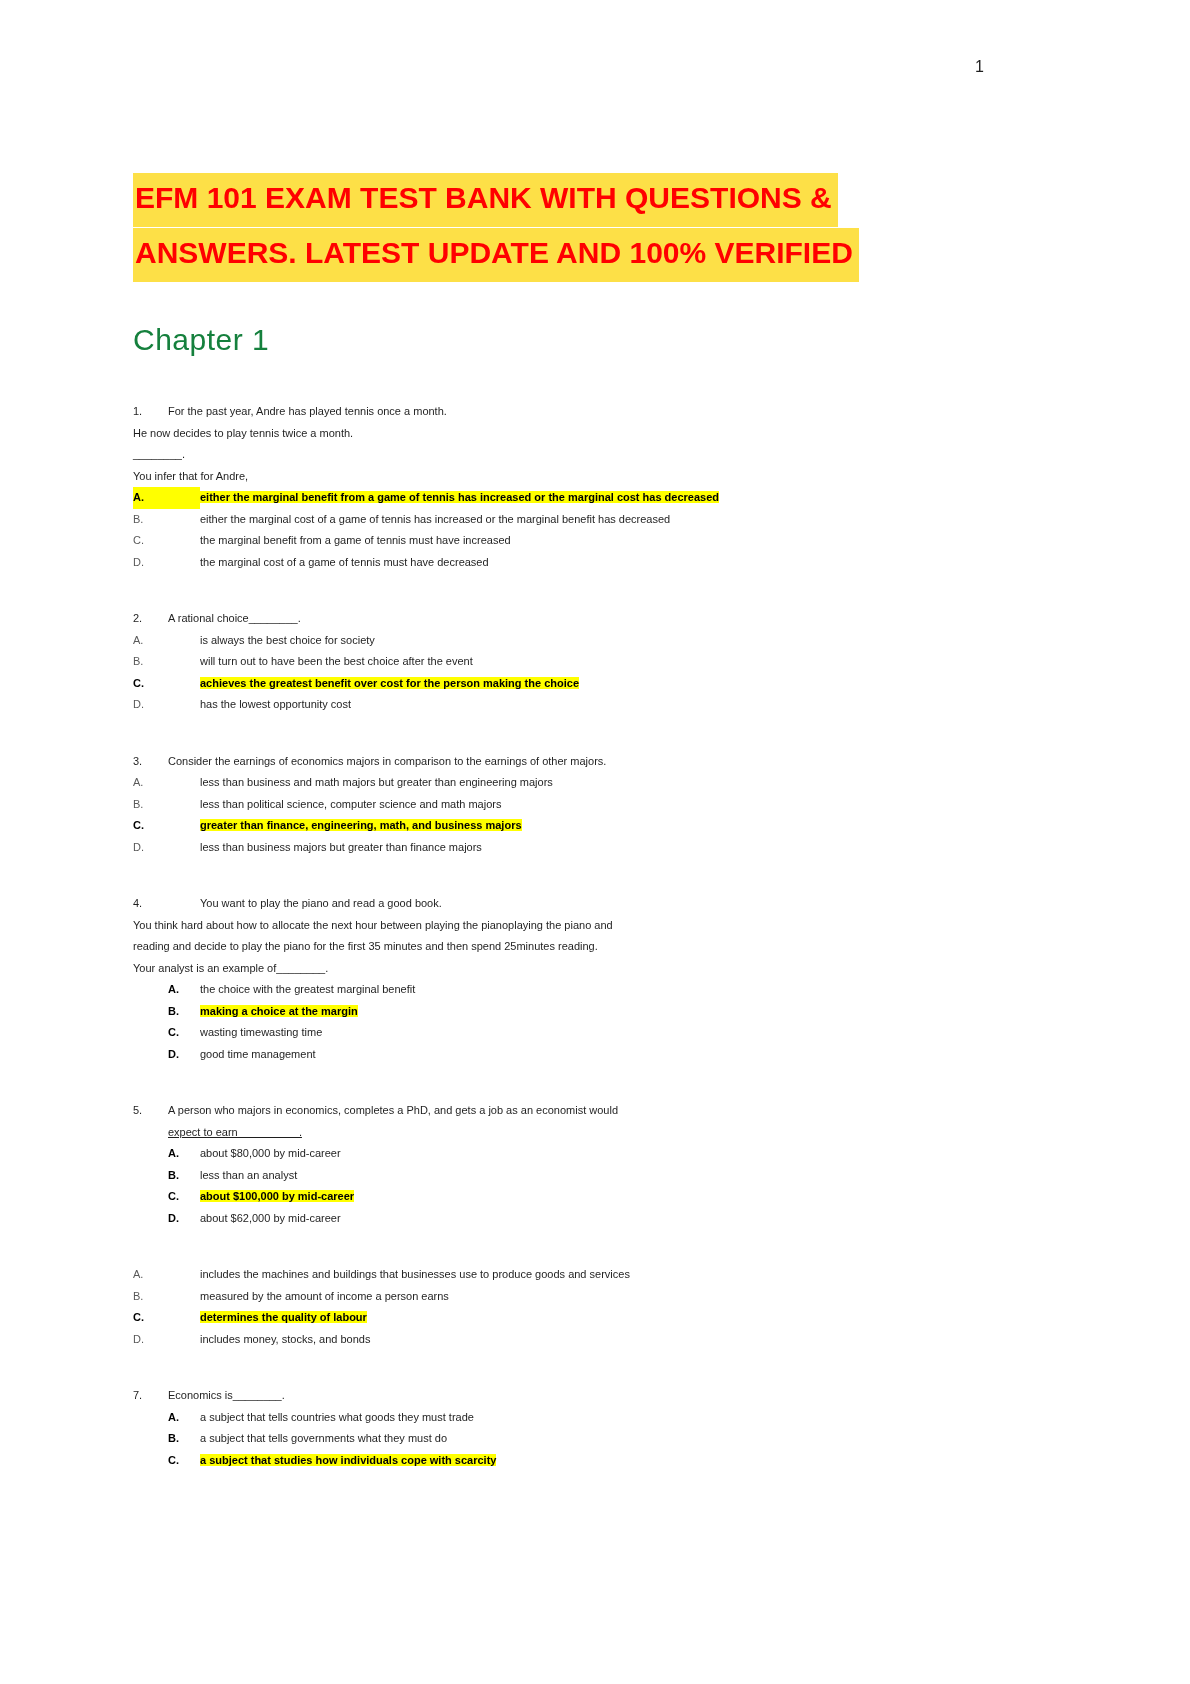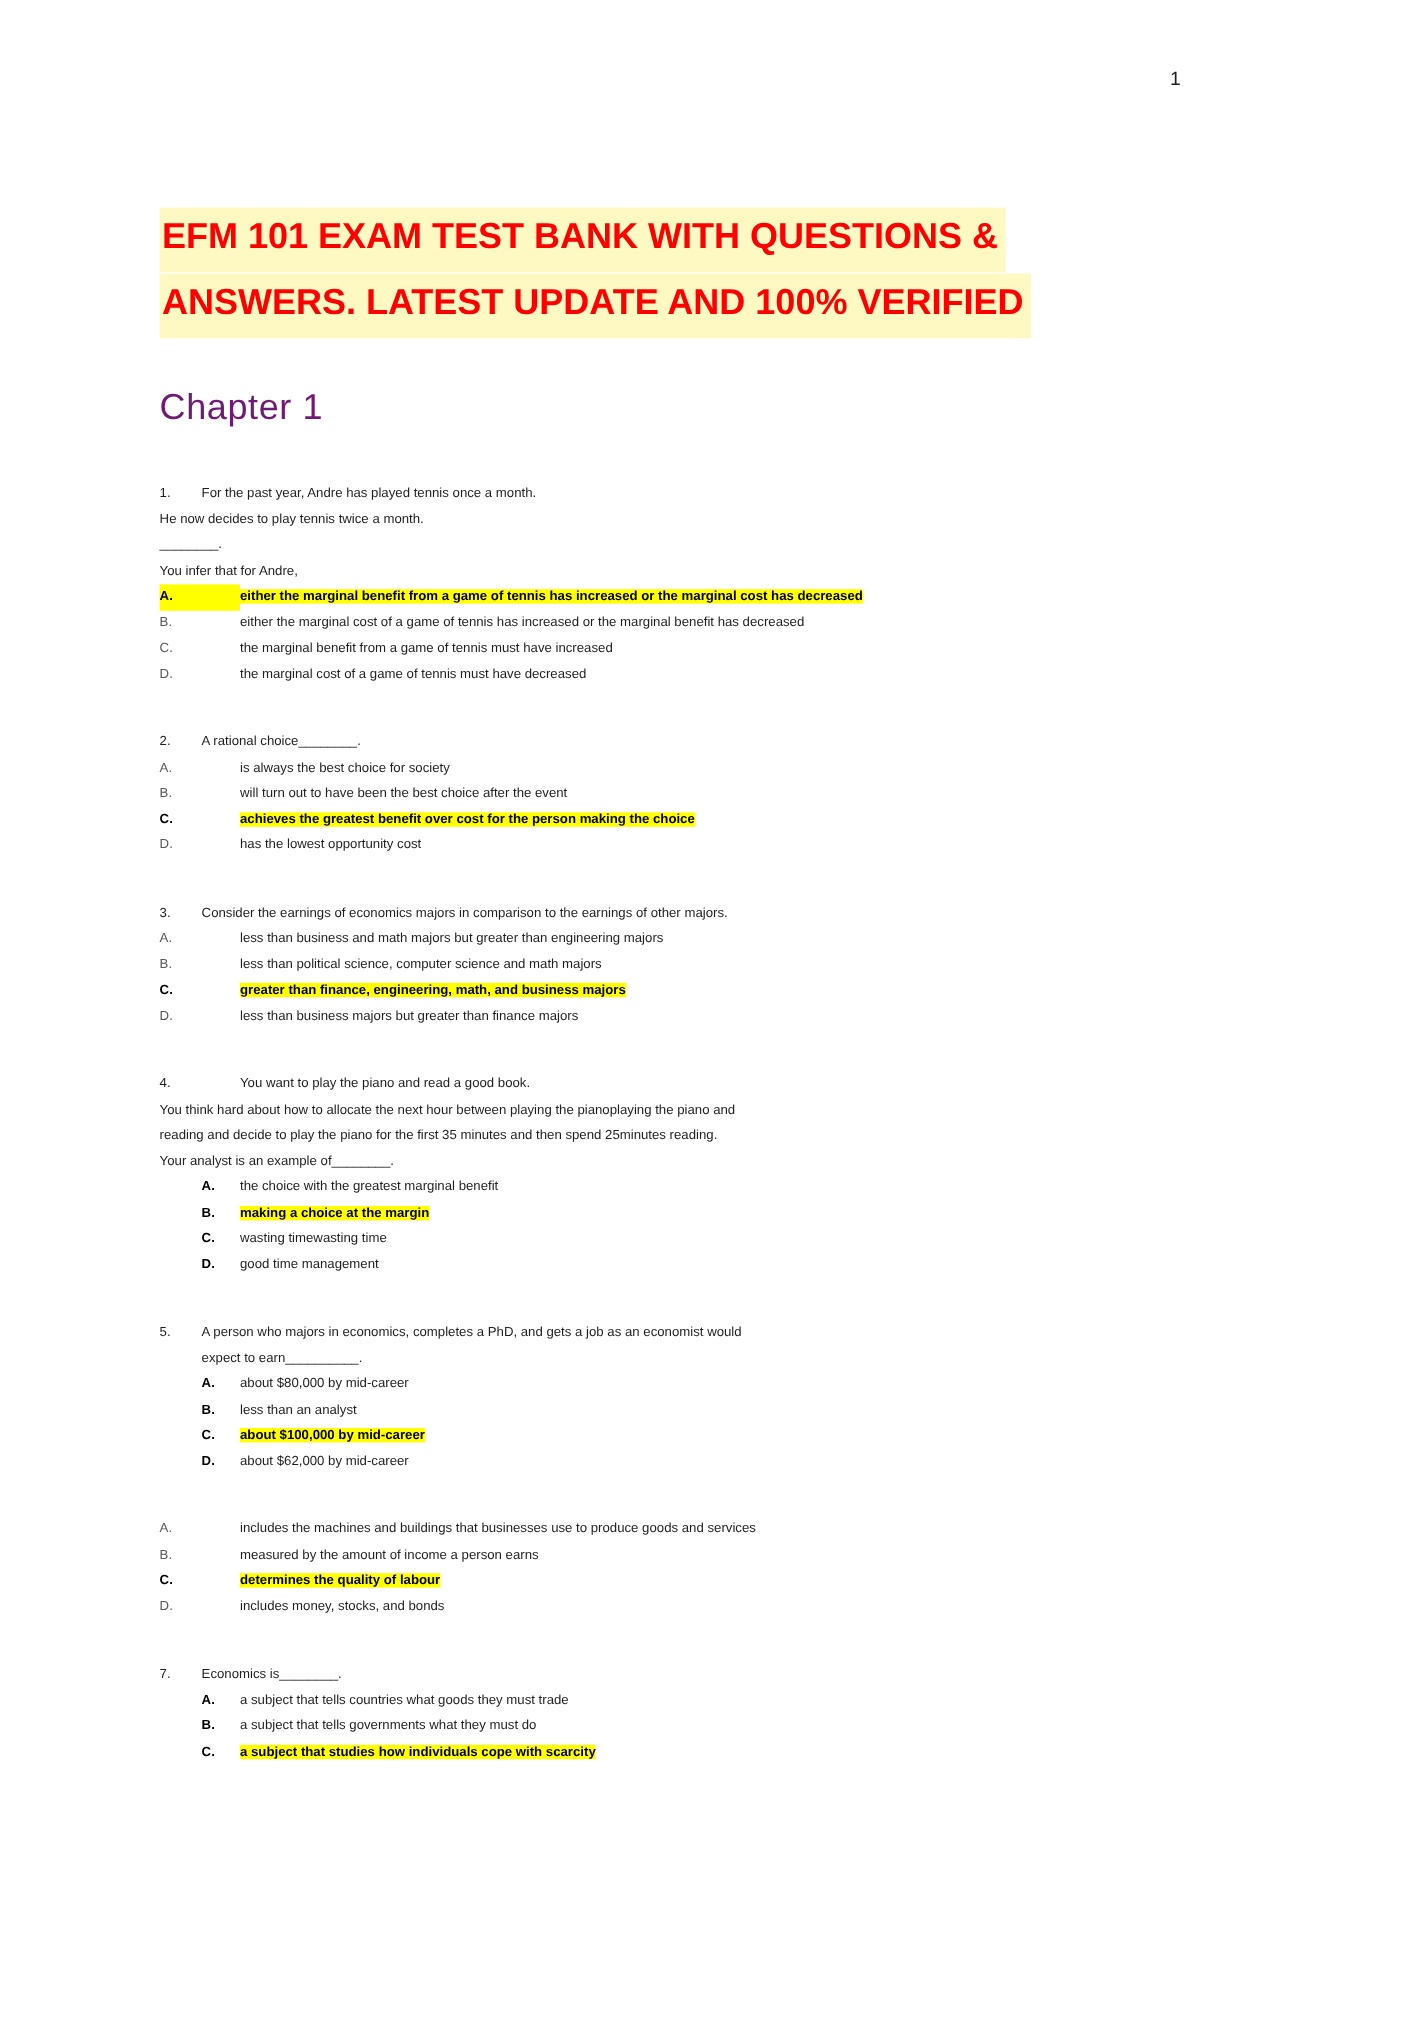--- a/index.html
+++ b/index.html
@@ -16,41 +16,41 @@
     position: absolute; left: 975px; top: 58px;
     font-size: 16px; color: #1f1f1f;
   }
   .doc-title {
     position: absolute; left: 133px; top: 153px;
     width: 960px;
     font-size: 30px; font-weight: 700; color: #ff0000;
     line-height: 48px;
   }
   .doc-title .hl-line {
-    background: #fef9c3;
+    background: #fde047;
     display: inline-block;
     padding: 1px 6px 5px 2px;
     margin-bottom: 1px;
   }
   .chapter {
     position: absolute; left: 133px; top: 323px;
-    font-size: 30px; font-weight: 400; color: #701a75;
+    font-size: 30px; font-weight: 400; color: #15803d;
     letter-spacing: 0.5px;
     margin: 0;
   }
   .content {
     position: absolute; left: 133px; top: 401px;
     width: 880px;
     font-size: 11px; line-height: 21.5px;
   }
   .question { margin-bottom: 35px; }
   .line { min-height: 21.5px; }
   .qnum { display: inline-block; width: 35px; }
   .qnum.wide { width: 67px; }
-  .intro-line.indent-1 { padding-left: 35px; }
+  .intro-line.indent-1 { padding-left: 35px; text-decoration: underline; }
   .opt { display: flex; align-items: flex-start; }
   .opt-letter { flex: none; width: 67px; color: #595959; }
   .opt.inline { padding-left: 35px; }
   .opt.inline .opt-letter { width: 32px; color: #000000; font-weight: 700; }
   .opt.answer .opt-letter { color: #000000; font-weight: 700; }
   .opt-letter.hl-letter { background: #ffff00; }
   .opt-text { max-width: 752px; text-align: center; }
   .hl { background: #ffff00; font-weight: 700; color: #000000; }
 </style>
 </head>

